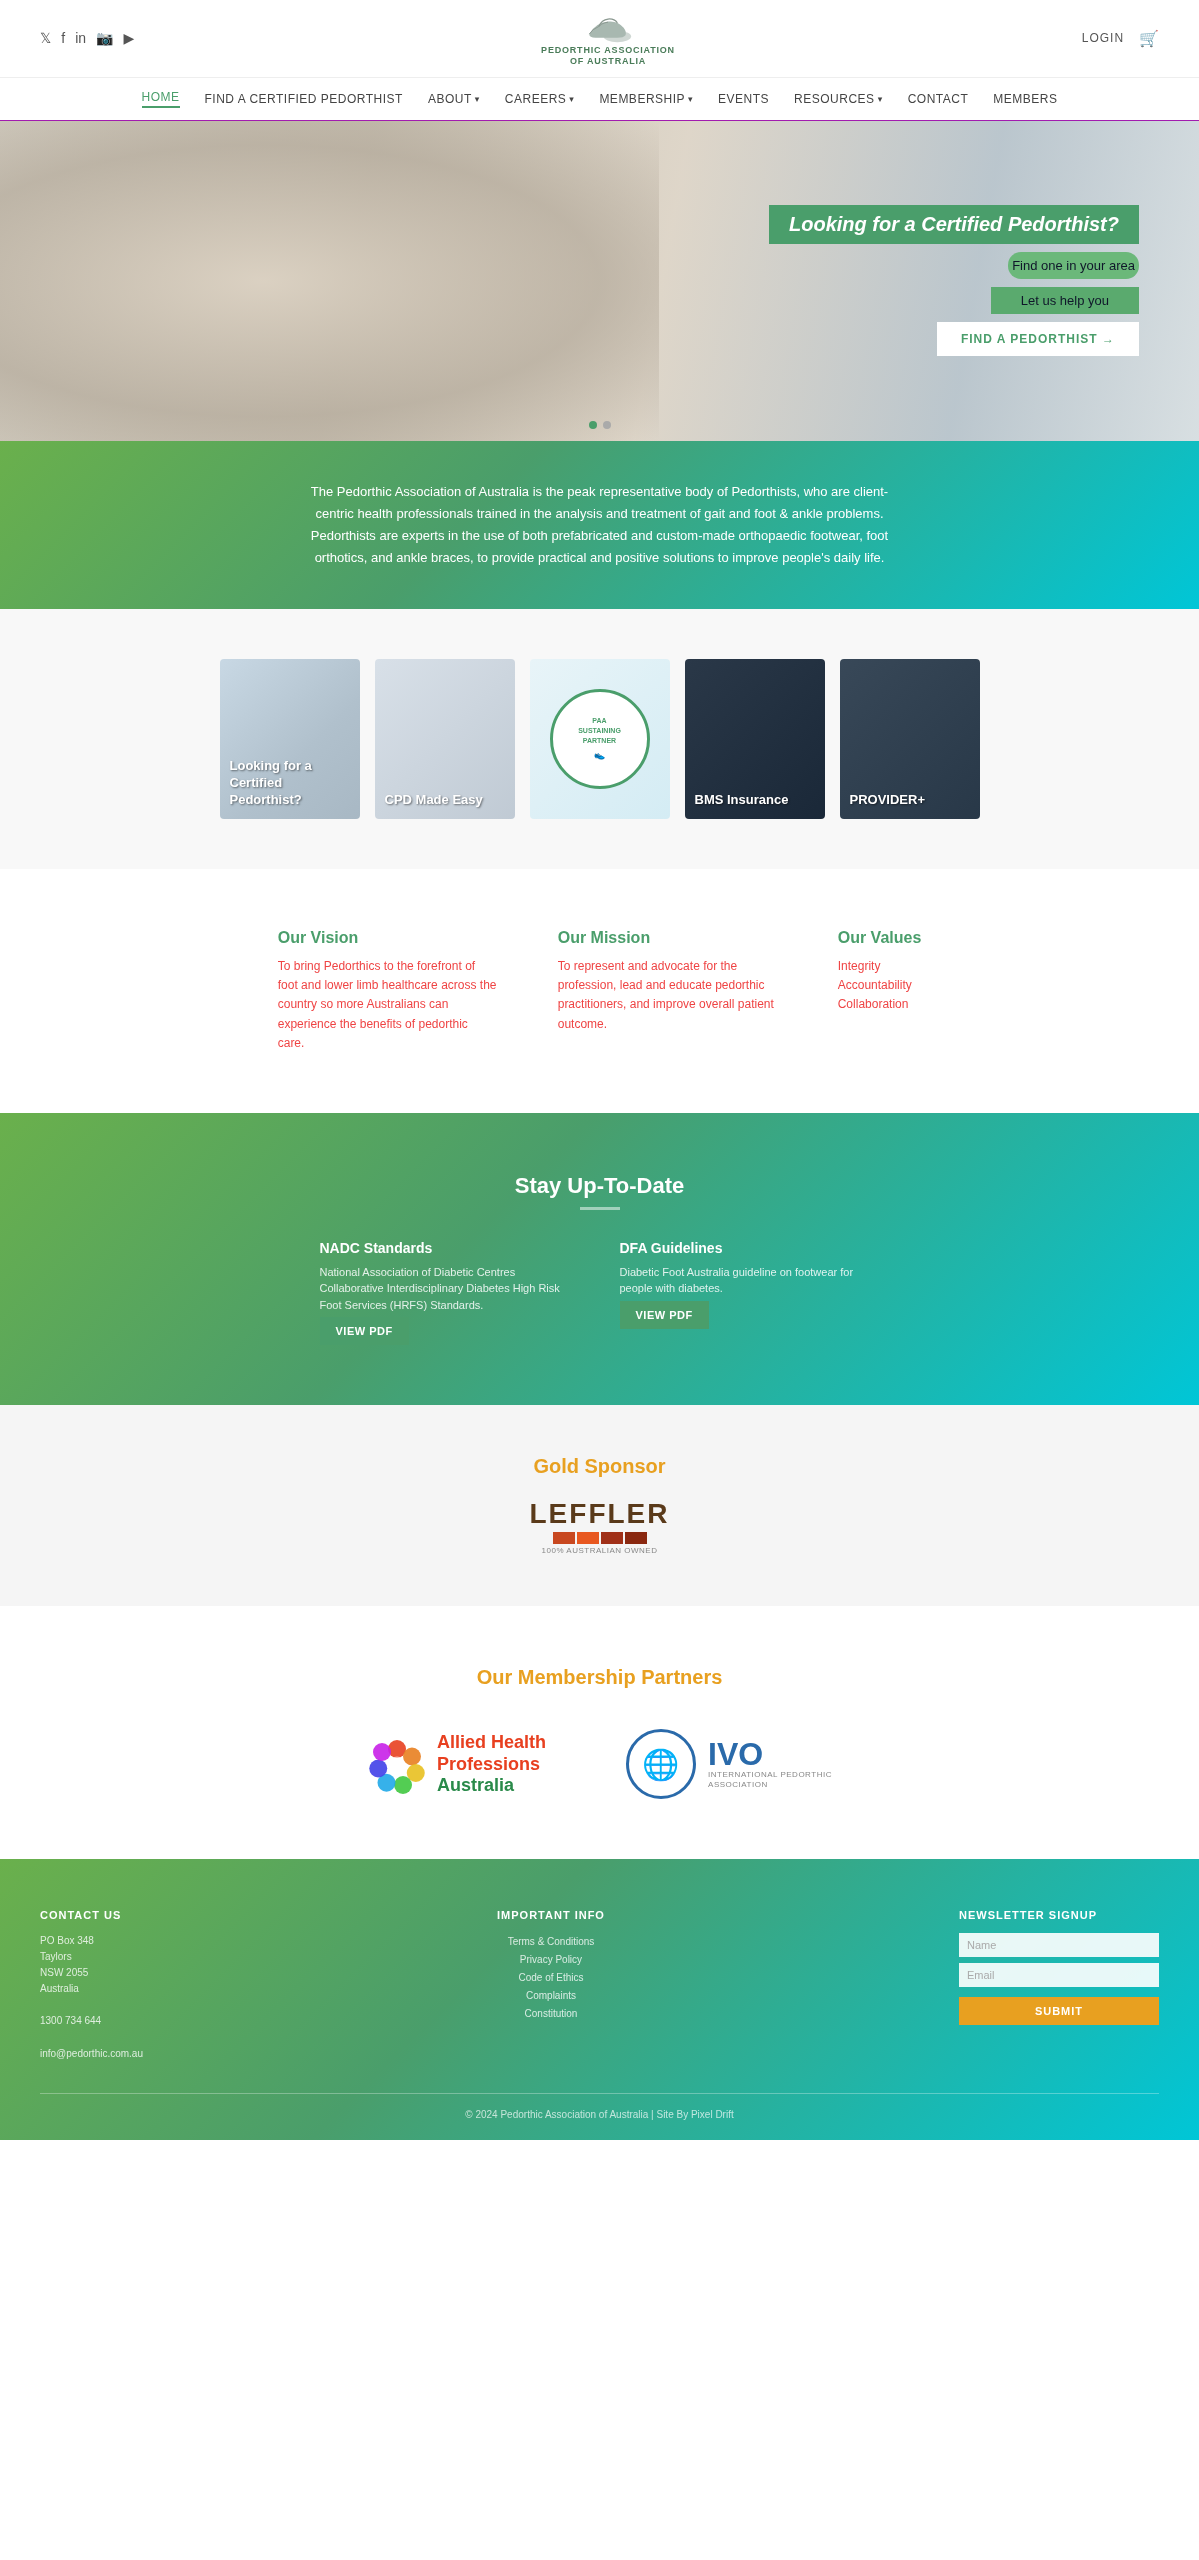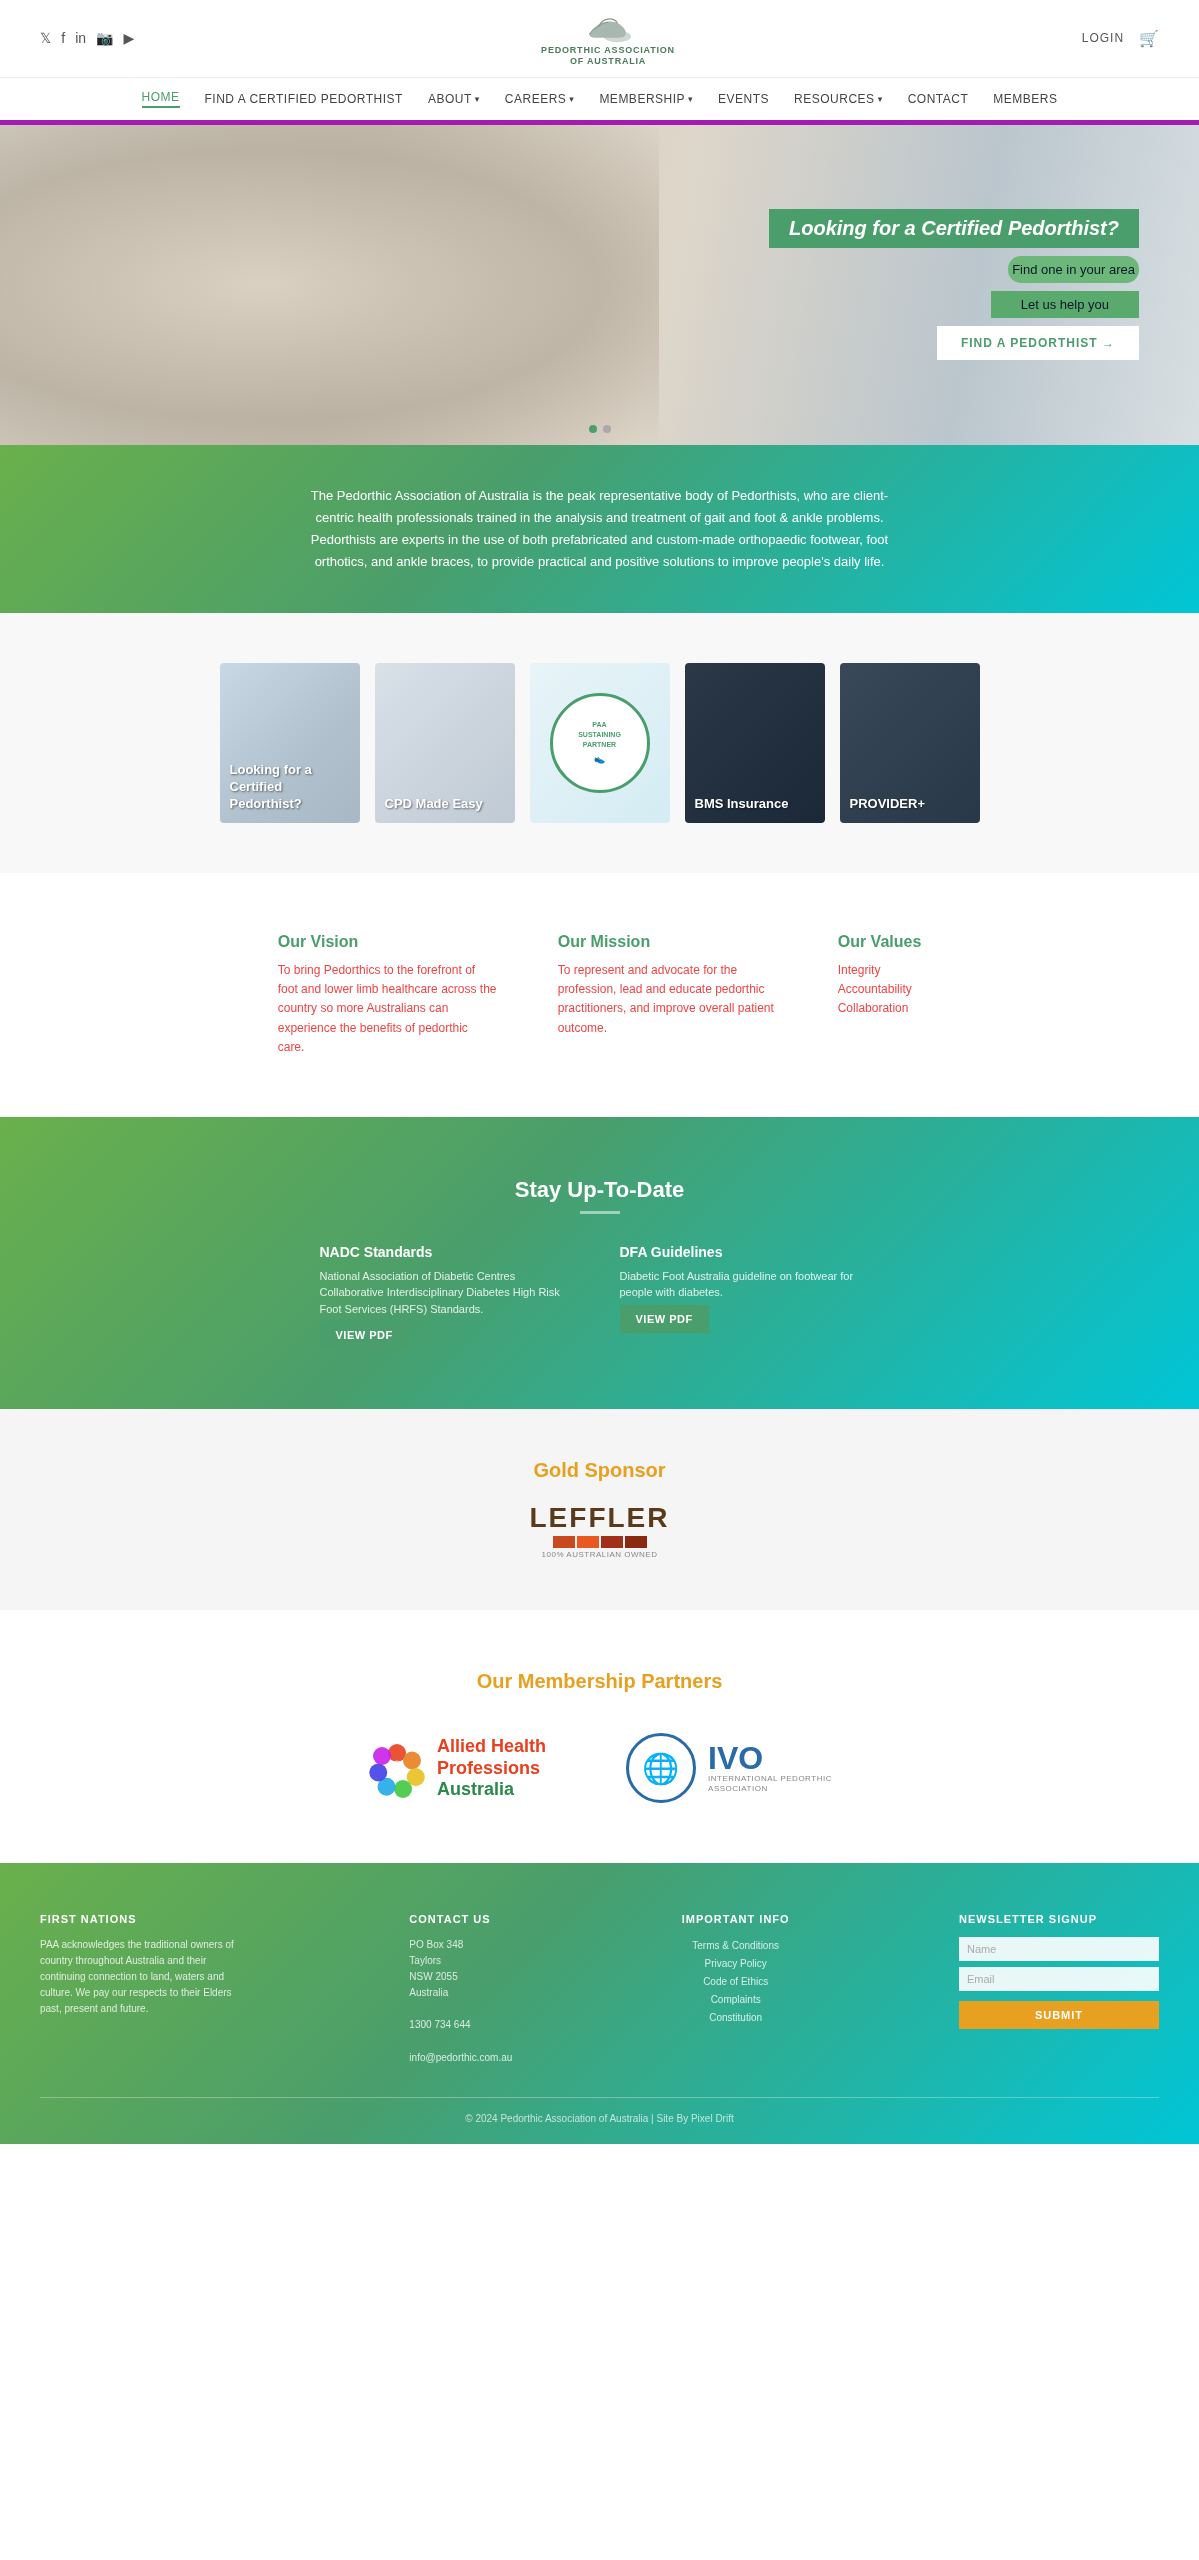--- a/index.html
+++ b/index.html
@@ -16,21 +16,21 @@
     }
     .social-icons { display: flex; gap: 10px; align-items: center; }
     .social-icon { font-size: 14px; color: #555; cursor: pointer; text-decoration: none; }
     .top-right { display: flex; align-items: center; gap: 15px; }
     .login-btn { font-size: 12px; color: #555; cursor: pointer; letter-spacing: 1px; text-transform: uppercase; }
     .cart-icon { font-size: 16px; color: #555; cursor: pointer; }
 
     
     nav {
       background: #fff;
-      border-bottom: 5px solid #a21caf;
+      border-bottom: 1px solid #a21caf;
       display: flex;
       justify-content: center;
       gap: 25px;
       padding: 12px 0;
     }
     .nav-item {
       font-size: 12px;
       color: #444;
       cursor: pointer;
       text-transform: uppercase;
@@ -510,24 +510,20 @@
         <div class="ivo-main">IVO</div>
         <div class="ivo-sub">INTERNATIONAL PEDORTHIC<br>ASSOCIATION</div>
       </div>
     </div>
   </div>
 </section>
 
 <footer>
   <div class="footer-top">
 
-    <div class="footer-col">
-      <h4>FIRST NATIONS</h4>
-      <p>PAA acknowledges the traditional owners of country throughout Australia and their continuing connection to land, waters and culture. We pay our respects to their Elders past, present and future.</p>
-    </div>
 
     <div class="footer-col">
       <h4>CONTACT US</h4>
       <p>
         PO Box 348<br>
         Taylors<br>
         NSW 2055<br>
         Australia<br><br>
         <span>1300 734 644</span><br><br>
         <a>info@pedorthic.com.au</a>

